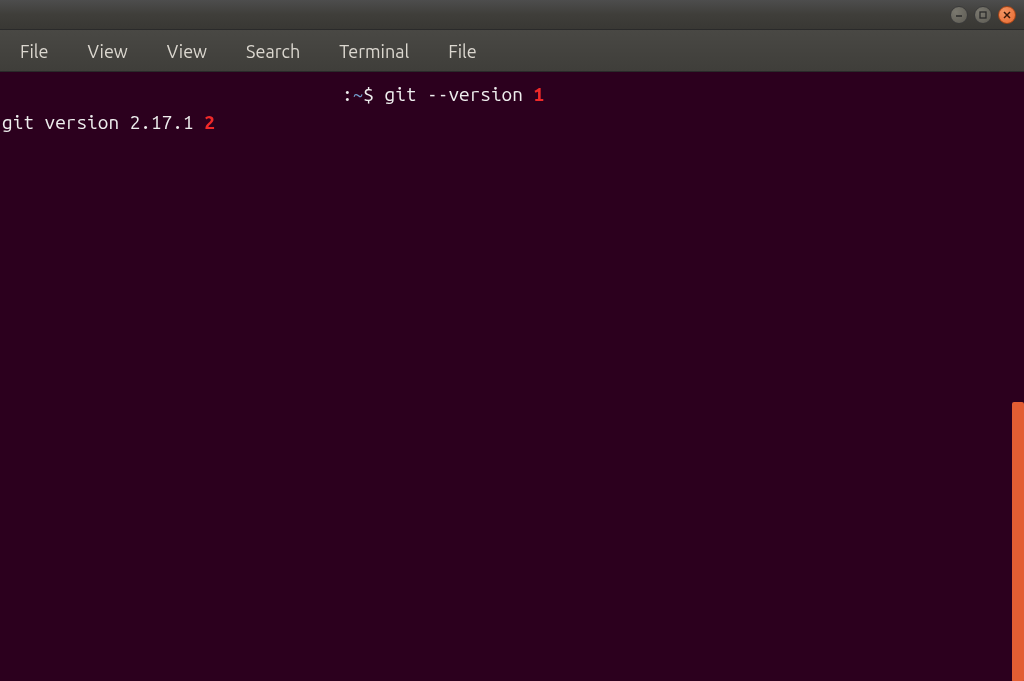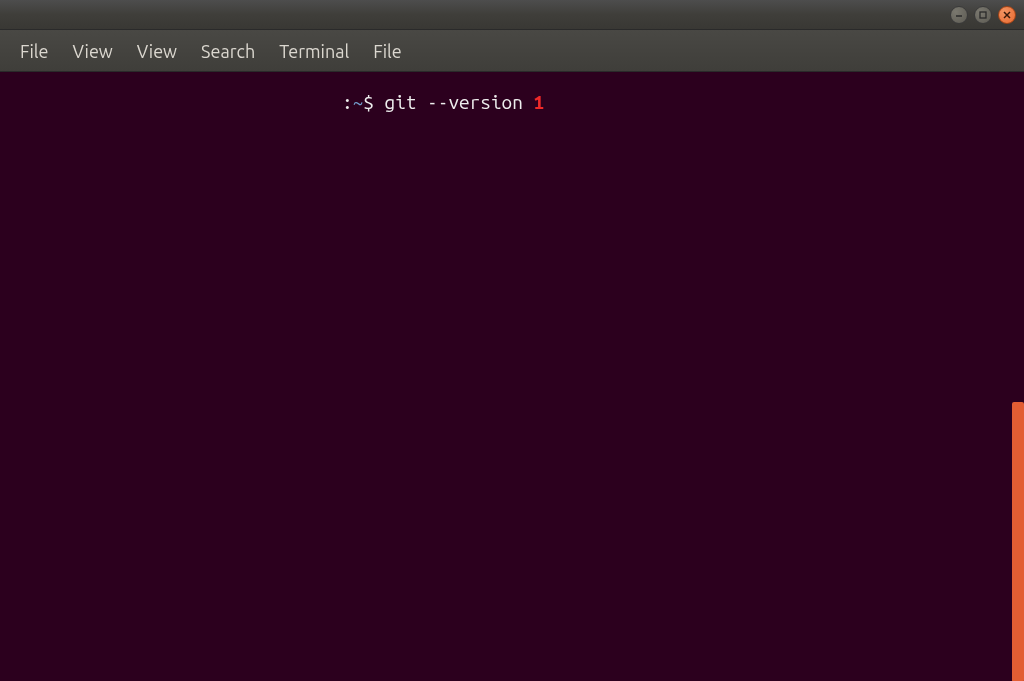--- a/index.html
+++ b/index.html
@@ -55,37 +55,37 @@
     .window-btn svg {
       width: 10px;
       height: 10px;
     }
     .menubar {
       height: 42px;
       background: linear-gradient(to bottom, #494844 0%, #3f3e3a 100%);
       display: flex;
       align-items: center;
       padding-left: 8px;
-      gap: 0;
+      gap: 15px;
       border-bottom: 1px solid #2a2a2a;
     }
     .menu-item {
       color: #dcd8d0;
       font-size: 18px;
       padding: 4px 12px;
       cursor: pointer;
     }
     .terminal-body {
       flex: 1;
       background: #2c001e;
       color: #eee;
       font-family: "Ubuntu Mono", "DejaVu Sans Mono", monospace;
       font-size: 19px;
       line-height: 28px;
-      padding: 16px 2px;
+      padding: 8px 2px;
       position: relative;
       white-space: pre;
     }
     .line1 {
       padding-left: 340px;
     }
     .prompt-colon {
       color: #eeeeee;
     }
     .prompt-tilde {
@@ -139,16 +139,16 @@
 
   <div class="menubar">
     <div class="menu-item">File</div>
     <div class="menu-item">View</div>
     <div class="menu-item">View</div>
     <div class="menu-item">Search</div>
     <div class="menu-item">Terminal</div>
     <div class="menu-item">File</div>
   </div>
 
-  <div class="terminal-body"><div class="line1"><span class="prompt-colon">:</span><span class="prompt-tilde">~</span><span class="prompt-dollar">$ </span><span class="cmd-text">git --version</span><span class="annotation"> 1</span></div>
+  <div class="terminal-body"><div class="line1"><span class="prompt-colon">:</span><span class="prompt-tilde">~</span><span class="prompt-dollar">$ </span><span class="cmd-text">git --version</span><span class="annotation"> 1</span></div><div class="line2"><span>git version 2.17.1</span><span class="annotation"> 2</span></div>
     <div class="scrollbar-track"></div>
   </div>
 </div>
 
 </body></html>

